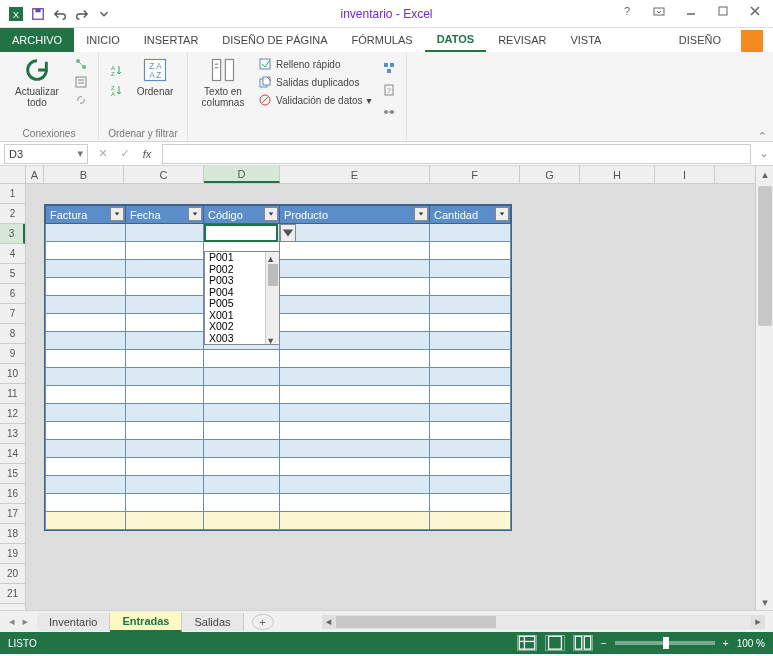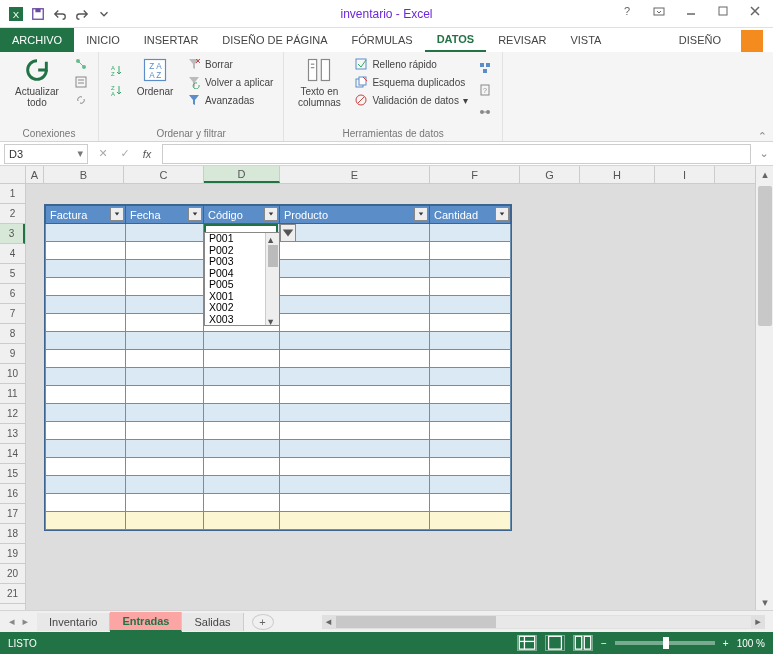--- a/index.html
+++ b/index.html
@@ -80,21 +80,21 @@
 .dropdown .item { padding: 0 4px; cursor: pointer; height: 11.5px; line-height: 11.5px; }
 .dropdown .scroll { width: 14px; background: #eee; border-left: 1px solid #ccc; position: relative; }
 .dropdown .scroll .sthumb { width: 10px; height: 22px; background: #bbb; margin: 12px auto; }
 .dropdown .scroll .sarr { position: absolute; left: 2px; width: 10px; height: 10px; color: #555; }
 
 
 .sheetbar { height: 22px; background: #f0f0f0; border-top: 1px solid #d4d4d4; display: flex; align-items: center; font-size: 11px; }
 .sheetnav { display: flex; gap: 2px; padding: 0 6px; color: #888; }
 .sheetnav span { cursor: pointer; padding: 0 3px; }
 .sheet { padding: 3px 12px; border-right: 1px solid #ccc; cursor: pointer; color: #444; background: #e8e8e8; }
-.sheet.active { background: #fca5a5; border-bottom: 2px solid #217346; font-weight: bold; color: #217346; }
+.sheet.active { background: #fef9c3; border-bottom: 2px solid #217346; font-weight: bold; color: #217346; }
 .addsheet { width: 22px; text-align: center; cursor: pointer; color: #666; border: 1px solid #ccc; border-radius: 50%; margin-left: 8px; height: 16px; line-height: 14px; }
 .hscroll { flex: 1; margin: 0 8px 0 30px; height: 14px; background: #e0e0e0; position: relative; display: flex; align-items: center; }
 .hscroll .harr { width: 14px; text-align: center; color: #666; cursor: pointer; }
 .hscroll .htrack { flex: 1; background: #e8e8e8; height: 12px; position: relative; }
 .hscroll .hthumb { width: 160px; height: 12px; background: #c8c8c8; position: absolute; left: 0; }
 
 
 .status { height: 22px; background: #217346; color: #fff; display: flex; align-items: center; font-size: 10px; padding: 0 8px; }
 .status .right { margin-left: auto; display: flex; align-items: center; gap: 8px; }
 .viewbtn { width: 20px; height: 16px; border: 1px solid rgba(255,255,255,.4); display: flex; align-items: center; justify-content: center; cursor: pointer; }
@@ -234,43 +234,20 @@
             <svg viewBox="0 0 24 24">
               <rect x="3" y="3" width="18" height="18" fill="#fff" stroke="#5b8dc8"></rect>
               <text x="7" y="11" font-size="7" fill="#5b8dc8">Z</text>
               <text x="13" y="11" font-size="7" fill="#5b8dc8">A</text>
               <text x="7" y="19" font-size="7" fill="#5b8dc8">A</text>
               <text x="13" y="19" font-size="7" fill="#5b8dc8">Z</text>
             </svg>
           </span>
         <span>Ordenar</span>
       </div>
-      <div class="smallstack">
-        <span class="smallbtn">
-            <svg class="mini" viewBox="0 0 14 14">
-              <path d="M2 2 H12 L8 7 V12 L6 11 V7 Z" fill="#bbb"></path>
-              <line x1="9" y1="2" x2="13" y2="6" stroke="#c44"></line>
-              <line x1="13" y1="2" x2="9" y2="6" stroke="#c44"></line>
-            </svg>
-            <span>Borrar</span>
-          </span>
-        <span class="smallbtn">
-            <svg class="mini" viewBox="0 0 14 14">
-              <path d="M2 2 H12 L8 7 V12 L6 11 V7 Z" fill="#bbb"></path>
-              <path d="M10 8 A3 3 0 1 0 12 10" fill="none" stroke="#3a6"></path>
-            </svg>
-            <span>Volver a aplicar</span>
-          </span>
-        <span class="smallbtn">
-            <svg class="mini" viewBox="0 0 14 14">
-              <path d="M2 2 H12 L8 7 V12 L6 11 V7 Z" fill="#5b8dc8"></path>
-            </svg>
-            <span>Avanzadas</span>
-          </span>
-      </div>
     </div>
     <div class="group-label">Ordenar y filtrar</div>
   </div>
   <div class="group">
     <div class="group-body">
       <div class="bigbtn" style="width:54px">
         <span class="icon">
             <svg viewBox="0 0 24 24">
               <rect x="3" y="3" width="7" height="18" fill="#fff" stroke="#888"></rect>
               <rect x="14" y="3" width="7" height="18" fill="#fff" stroke="#888"></rect>
@@ -288,21 +265,21 @@
               <path d="M4 7 L7 10 L12 3" stroke="#3a6" fill="none"></path>
             </svg>
             <span>Relleno rápido</span>
           </span>
         <span class="smallbtn">
             <svg class="mini" viewBox="0 0 14 14">
               <rect x="2" y="4" width="7" height="8" fill="none" stroke="#5b8dc8"></rect>
               <rect x="5" y="2" width="7" height="8" fill="#fff" stroke="#5b8dc8"></rect>
               <line x1="9" y1="2" x2="13" y2="6" stroke="#c44"></line>
             </svg>
-            <span>Esquema duplicados</span>
+            <span>Salidas duplicados</span>
           </span>
         <span class="smallbtn"><svg class="mini" viewBox="0 0 14 14">
               <circle cx="7" cy="7" r="5" fill="none" stroke="#c44"></circle>
               <line x1="4" y1="10" x2="10" y2="4" stroke="#c44"></line>
             </svg><span>Validación de datos</span> ▾</span>
       </div>
       <div class="smallstack" style="gap:6px;padding-top:4px">
         <span class="smallbtn">
             <svg class="mini" viewBox="0 0 14 14">
               <rect x="2" y="2" width="4" height="4" fill="#5b8dc8"></rect>
@@ -318,21 +295,20 @@
           </span>
         <span class="smallbtn">
             <svg class="mini" viewBox="0 0 14 14">
               <circle cx="4" cy="7" r="2" fill="#888"></circle>
               <circle cx="10" cy="7" r="2" fill="#888"></circle>
               <line x1="6" y1="7" x2="8" y2="7" stroke="#888"></line>
             </svg>
           </span>
       </div>
     </div>
-    <div class="group-label">Herramientas de datos</div>
   </div>
   <div class="group" style="border-right:none">
     <div class="group-label"></div>
   </div>
 </div>
 <span class="collapse-arrow">⌃</span>
 
 <div class="fbar">
   <div class="namebox">
     <span>D3</span>
@@ -540,21 +516,21 @@
       </div>
 
       <div class="activecell" style="top:40px;left:178px;width:74px;height:18px"></div>
 
       <div class="dvbtn" style="top:40px;left:254px">
           <svg viewBox="0 0 8 8">
             <path d="M1 2 L4 6 L7 2 Z" fill="#555"></path>
           </svg>
         </div>
 
-      <div class="dropdown" style="top:48px;left:178px">
+      <div class="dropdown" style="top:67px;left:178px">
         <div class="list" id="ddlist">
             <div class="item">P001</div>
             <div class="item">P002</div>
             <div class="item">P003</div>
             <div class="item">P004</div>
             <div class="item">P005</div>
             <div class="item">X001</div>
             <div class="item">X002</div>
             <div class="item">X003</div>
           </div>

